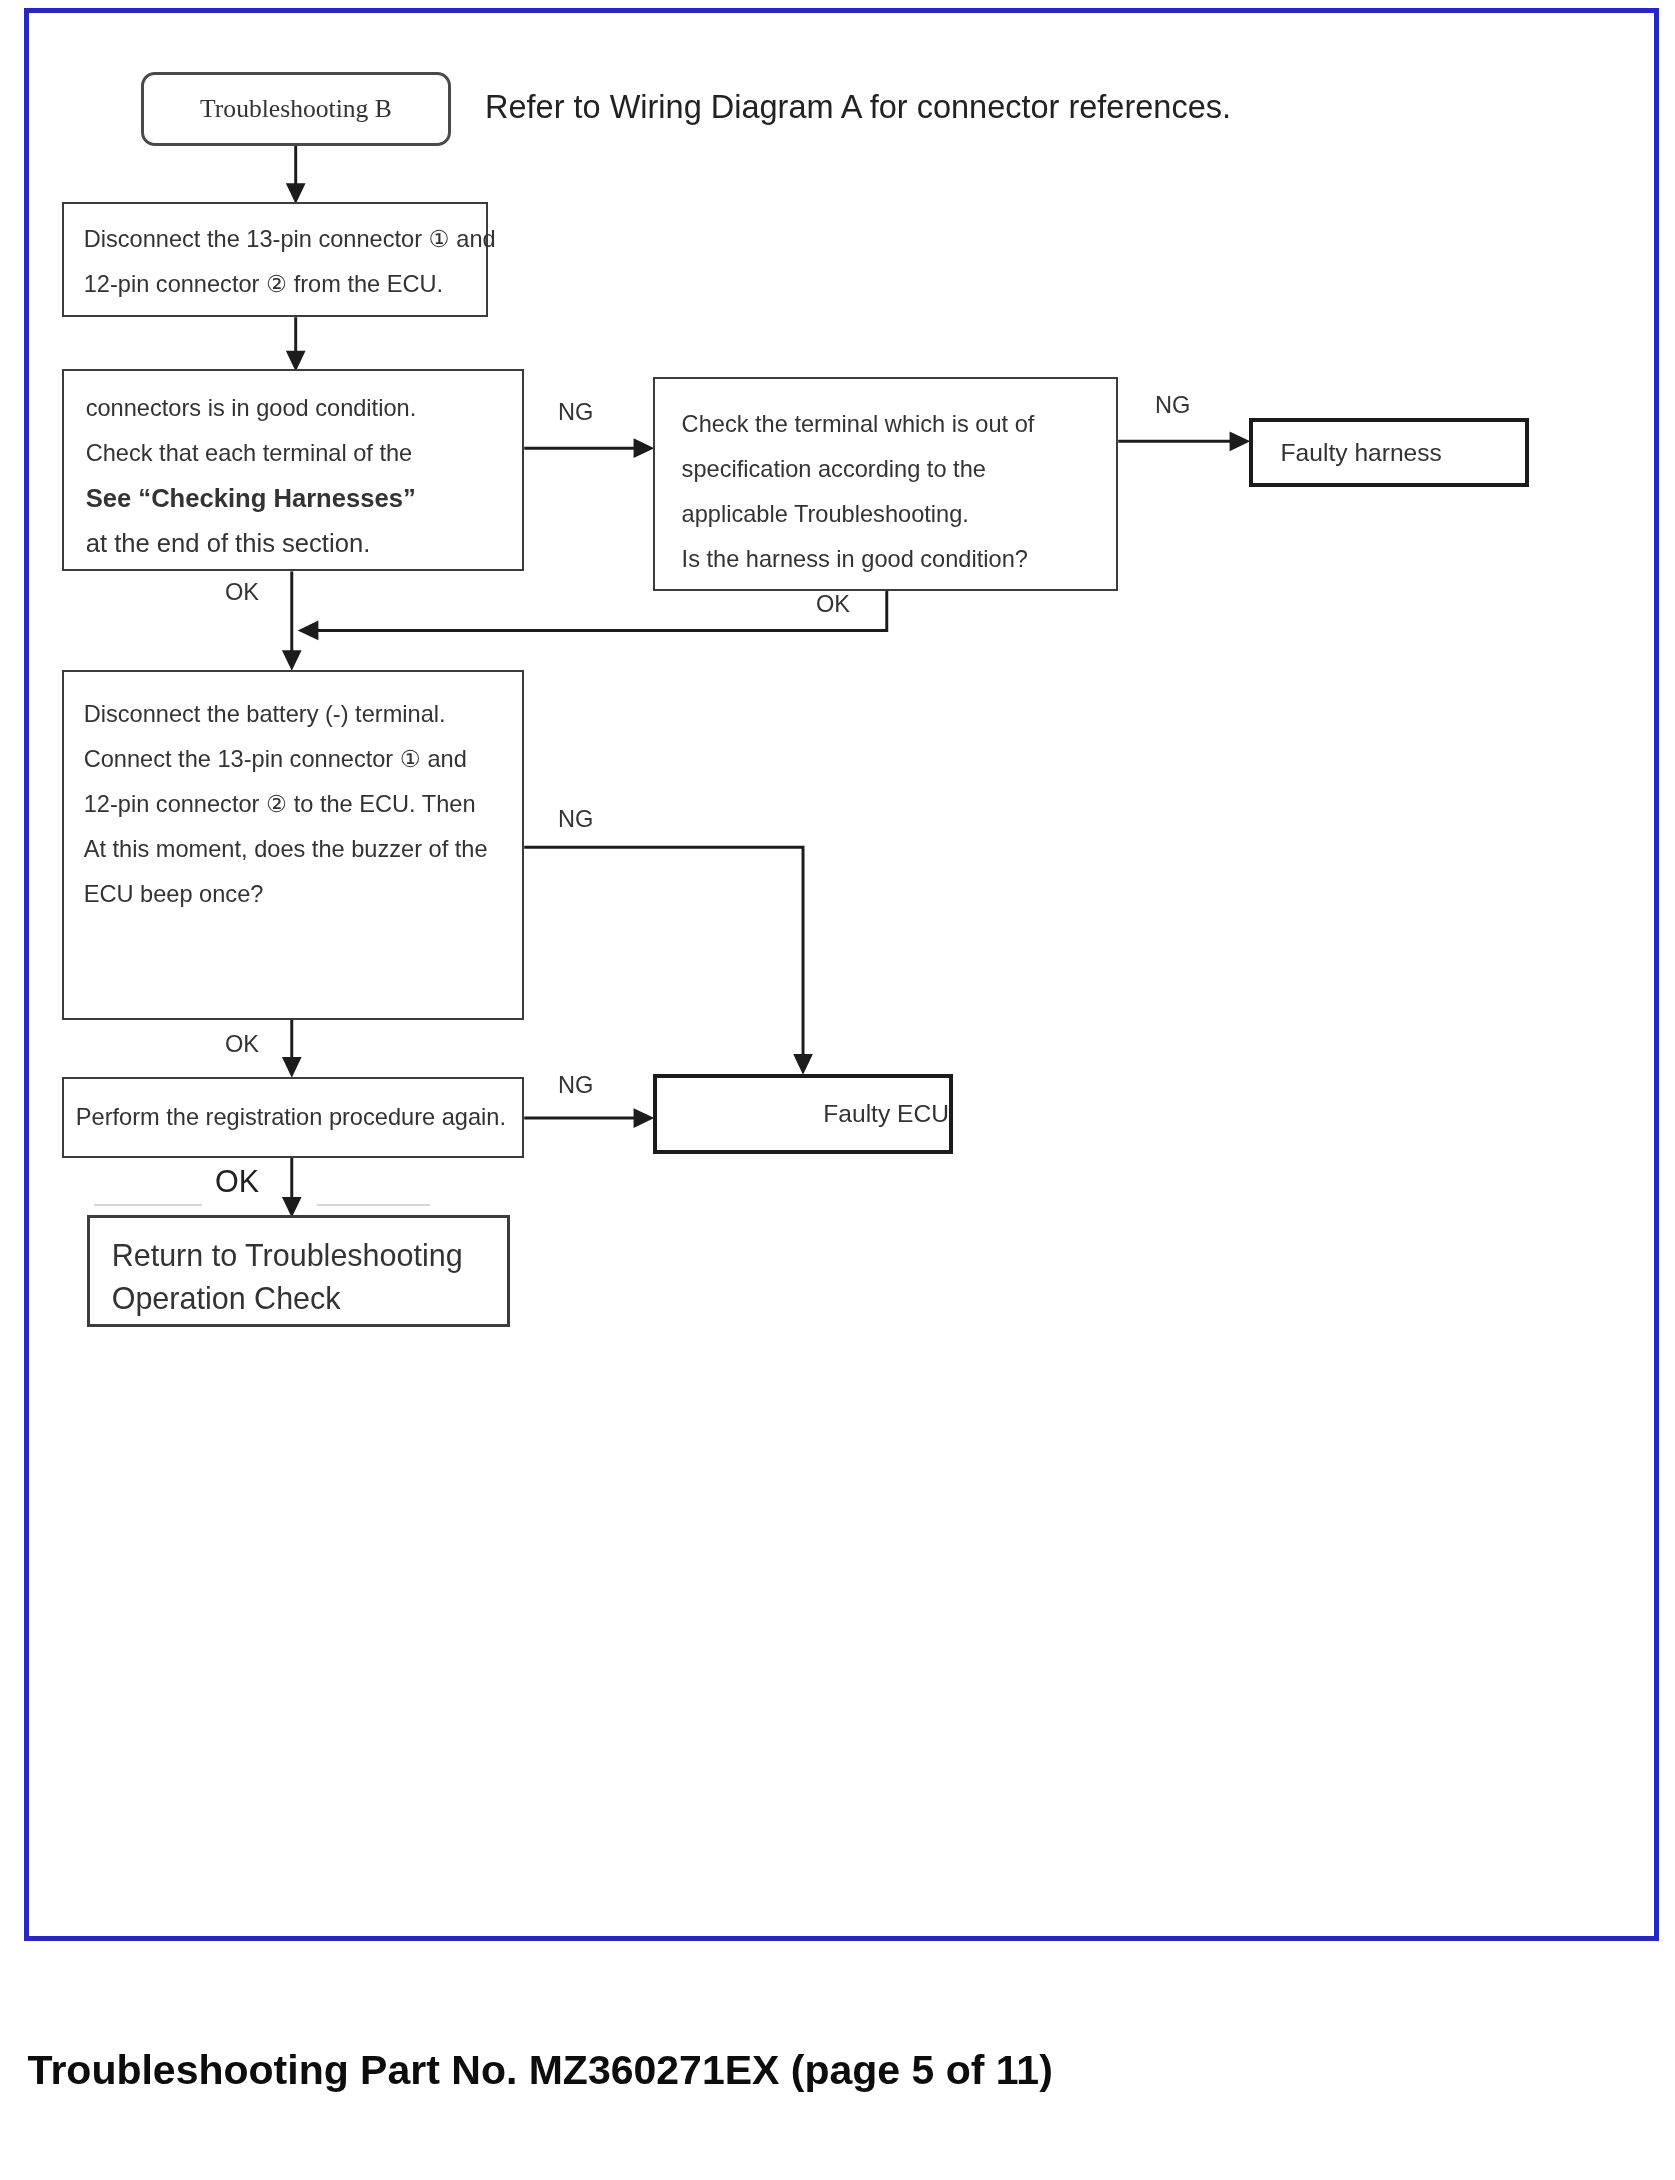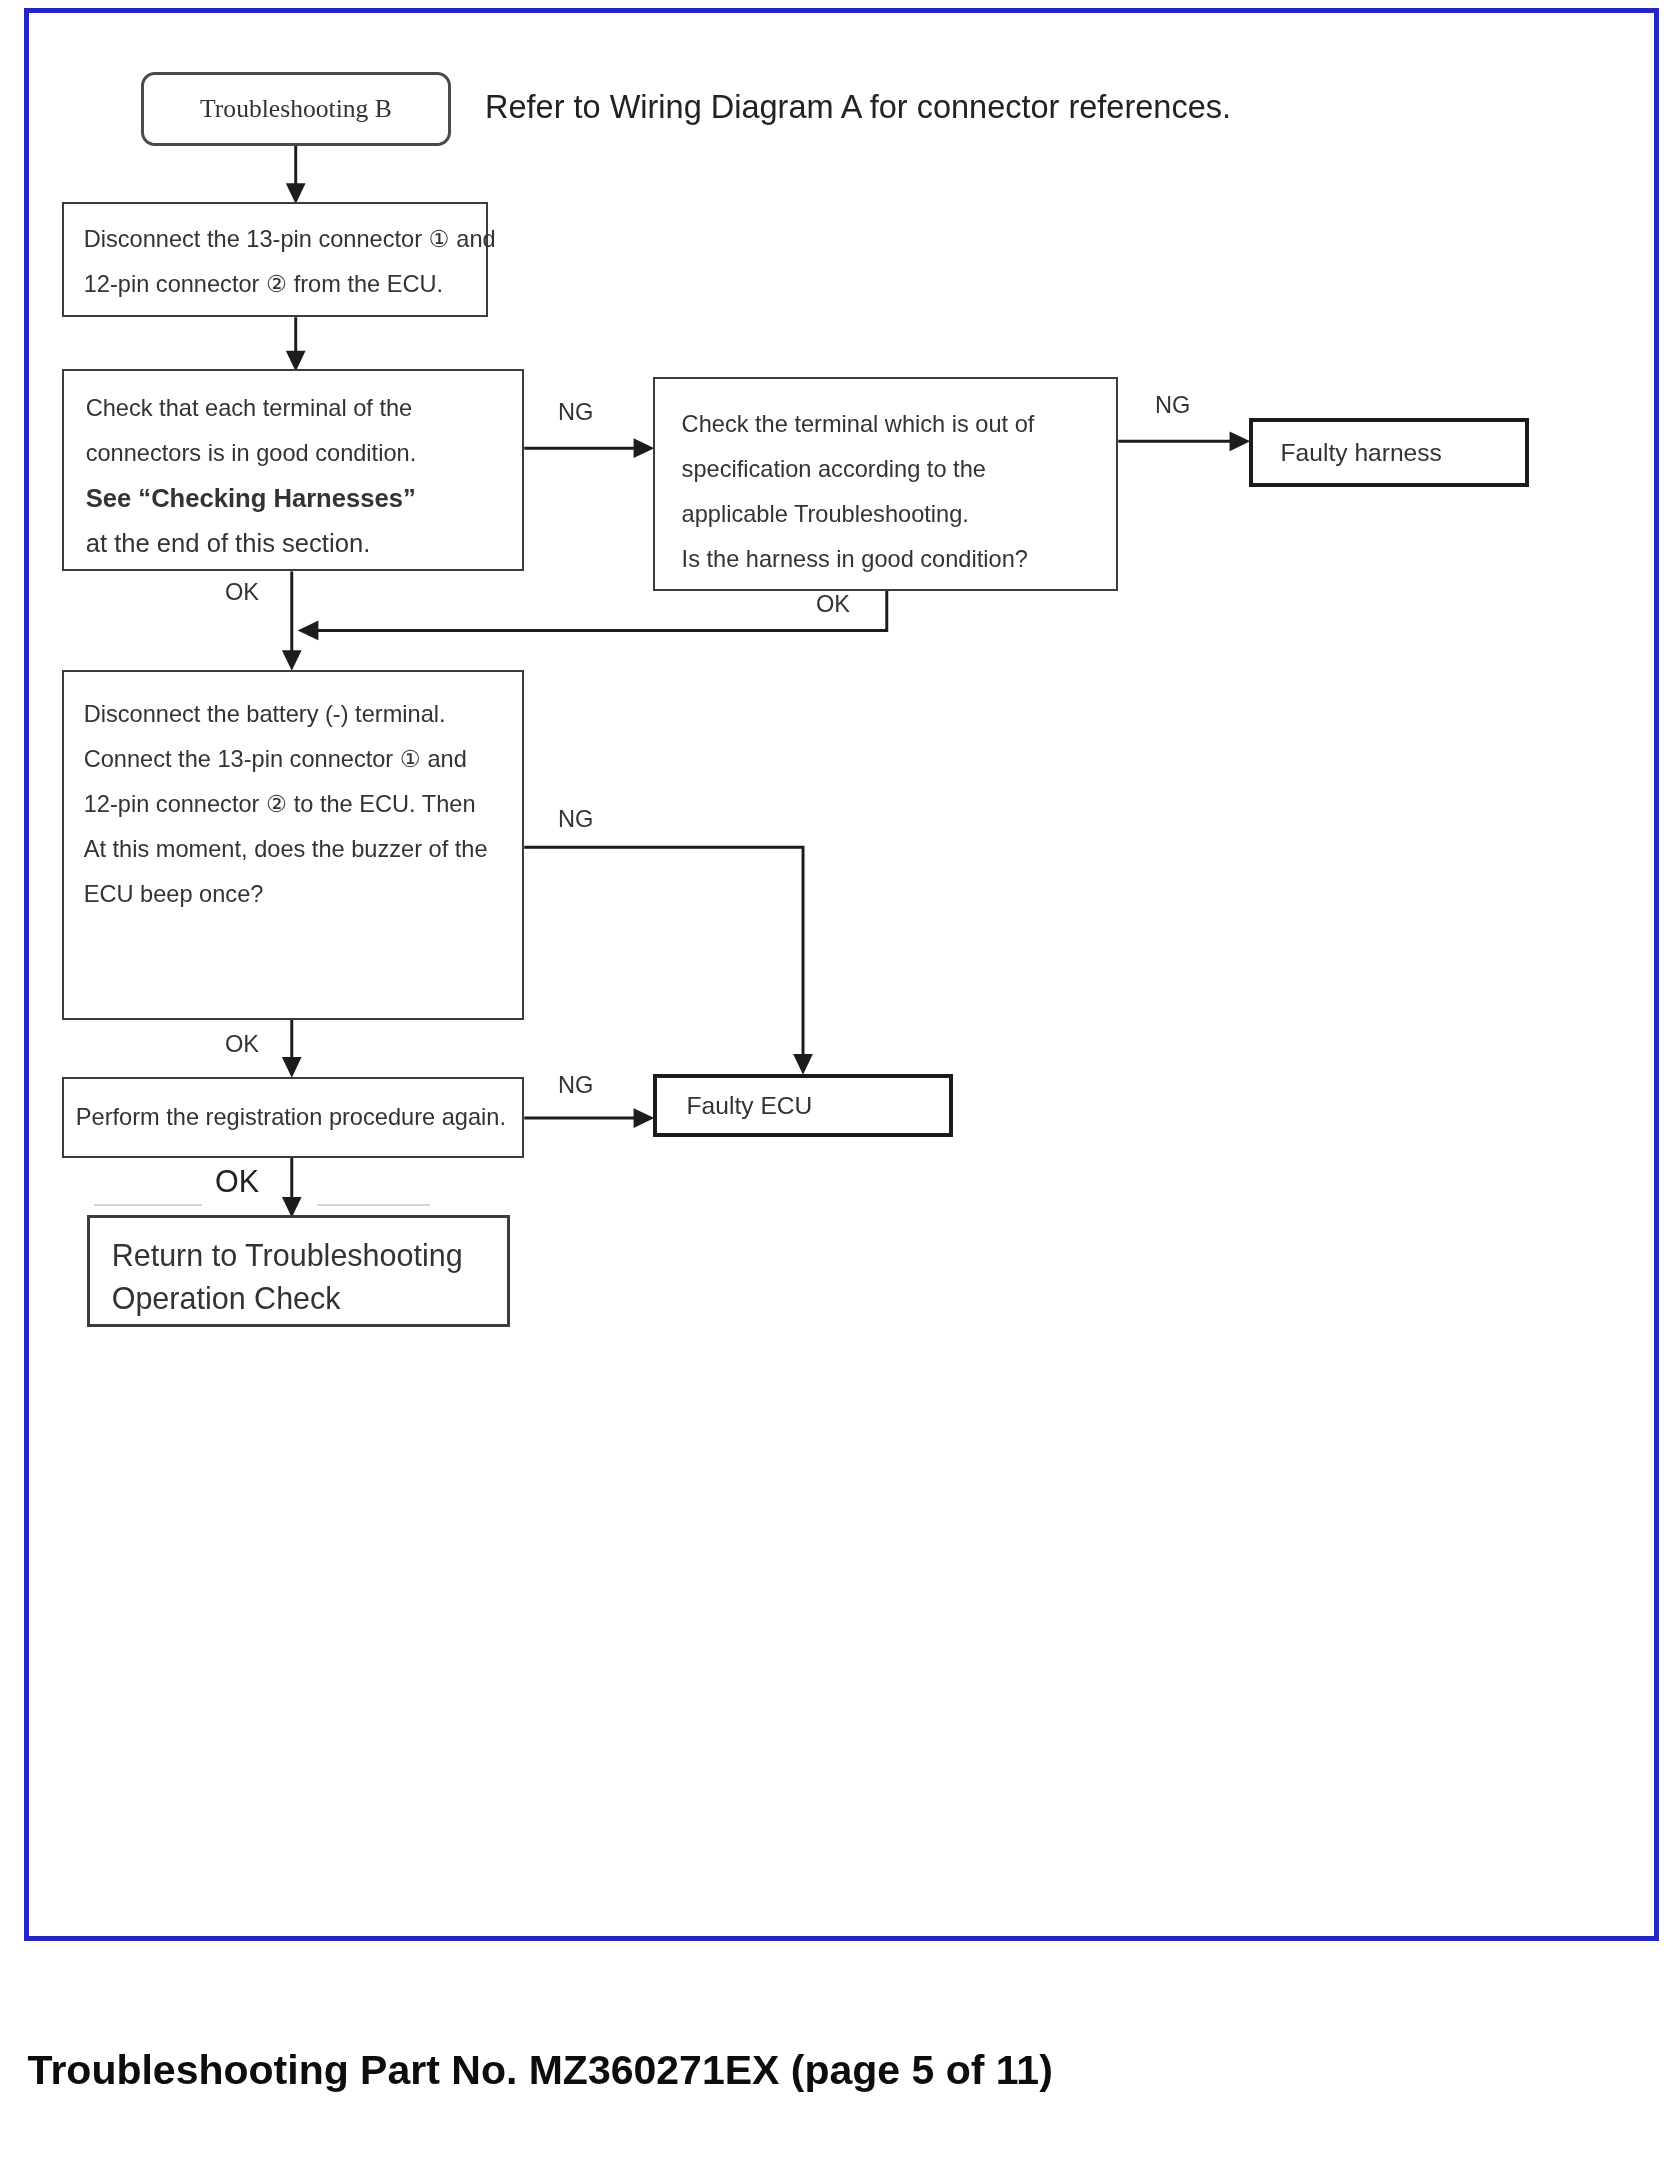--- a/index.html
+++ b/index.html
@@ -64,22 +64,22 @@
 </div>
 
 <div class="abs note-text" style="left:485px;top:89px;">Refer to Wiring Diagram A for connector references.</div>
 
 <div class="abs flow-box" style="left:62px;top:202px;width:426px;height:115px;padding:12.8px 0 0 19.7px;">
   <div class="bline">Disconnect the 13-pin connector ① and</div>
   <div class="bline">12-pin connector ② from the ECU.</div>
 </div>
 
 <div class="abs flow-box" style="left:62px;top:369px;width:462px;height:202px;padding:14.8px 0 0 21.7px;">
+  <div class="bline">connectors is in good condition.</div>
   <div class="bline">Check that each terminal of the</div>
-  <div class="bline">connectors is in good condition.</div>
   <div class="bline" style="font-size:25.6px;font-weight:bold;">See “Checking Harnesses”</div>
   <div class="bline" style="font-size:25.6px;">at the end of this section.</div>
 </div>
 
 <div class="abs flow-box" style="left:653px;top:377px;width:465px;height:214px;padding:22.7px 0 0 26.6px;">
   <div class="bline">Check the terminal which is out of</div>
   <div class="bline">specification according to the</div>
   <div class="bline">applicable Troubleshooting.</div>
   <div class="bline">Is the harness in good condition?</div>
 </div>
@@ -93,21 +93,21 @@
   <div class="bline">Connect the 13-pin connector ① and</div>
   <div class="bline">12-pin connector ② to the ECU. Then</div>
   <div class="bline">At this moment, does the buzzer of the</div>
   <div class="bline">ECU beep once?</div>
 </div>
 
 <div class="abs flow-box" style="left:62px;top:1077px;width:462px;height:81px;display:flex;align-items:center;padding-left:11.8px;">
   <span>Perform the registration procedure again.</span>
 </div>
 
-<div class="abs flow-box-thick" style="left:653px;top:1074px;width:300px;height:63px;padding-left:29.6px;">
+<div class="abs flow-box-thick" style="left:653px;top:1074px;width:300px;height:80px;padding-left:29.6px;justify-content:flex-end;">
   <span>Faulty ECU</span>
 </div>
 
 <div class="abs flow-box" style="left:87px;top:1215px;width:423px;height:112px;border-width:3px;font-size:30.5px;padding:15.8px 0 0 21.7px;">
   <div style="line-height:43px;">Return to Troubleshooting</div>
   <div style="line-height:43px;">Operation Check</div>
 </div>
 
 <div class="abs edge-label" style="left:558px;top:399px;">NG</div>
 <div class="abs edge-label" style="left:1155px;top:392px;">NG</div>

